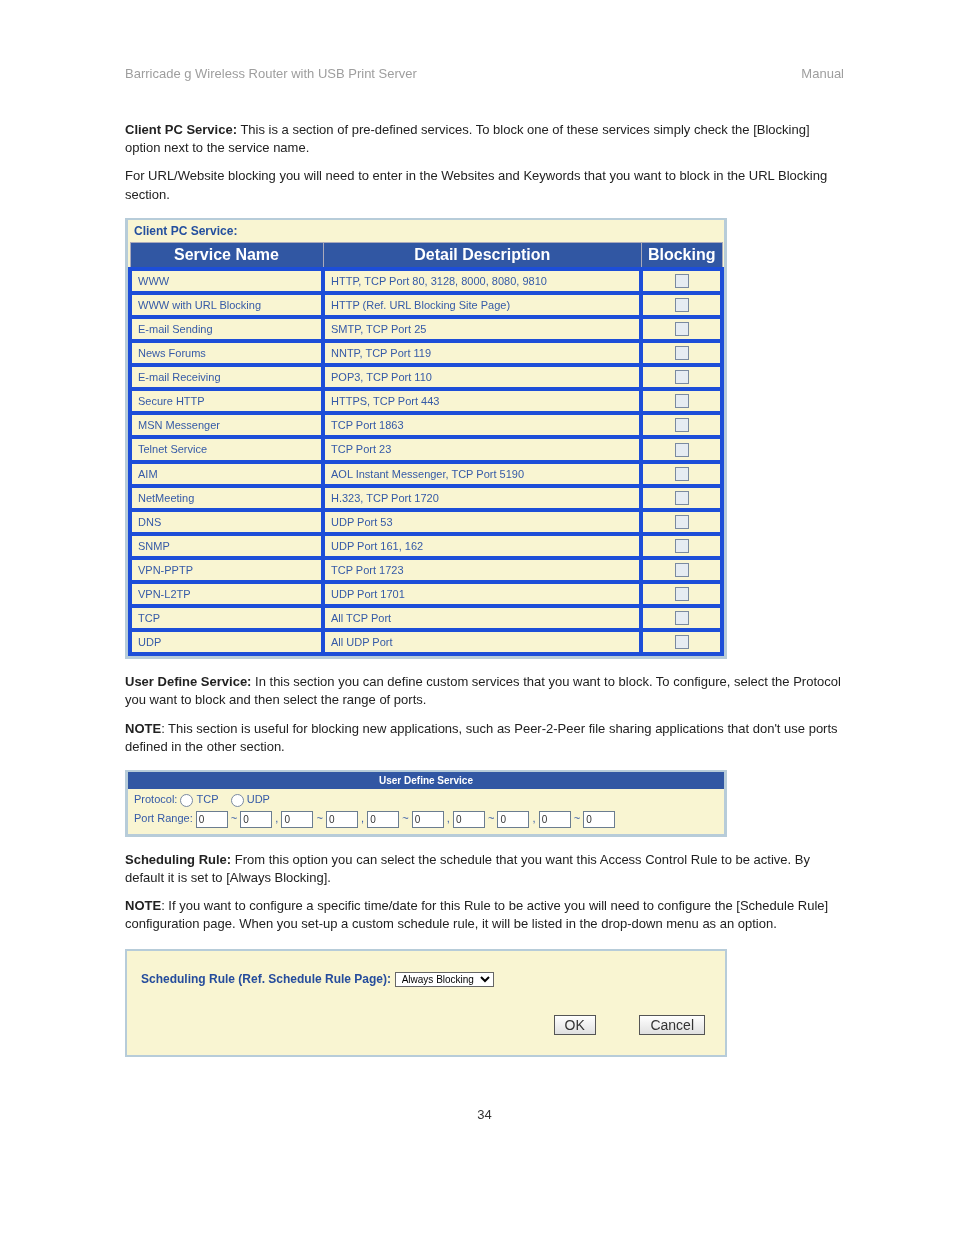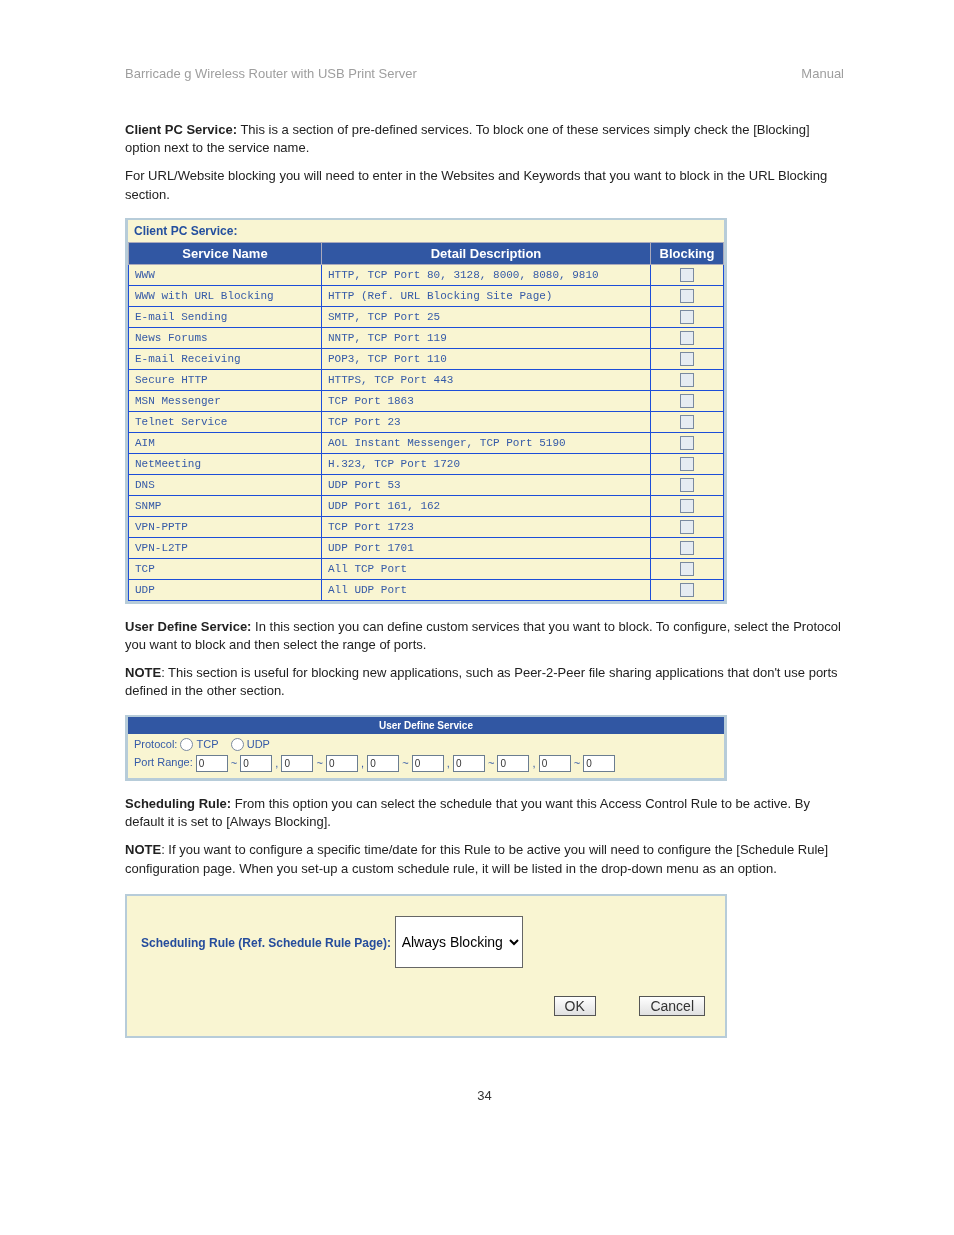--- a/index.html
+++ b/index.html
@@ -60,29 +60,28 @@
     border-collapse: collapse;
     font-size: 11px;
   }
   table.svc th {
     background: #3157a3;
     color: #fff;
     font-weight: bold;
     padding: 3px 6px;
     text-align: left;
     border: 1px solid #aab;
-    font-size: 13px;
+    font-size: 16px;
   }
   table.svc th.c3 { text-align: center; width: 60px; }
   table.svc td {
-    border: 1px solid #1d4ed8;
+    border: 4px solid #1d4ed8;
     padding: 3px 6px;
     color: #355aa7;
     background: #f9f5d2;
-    font-family: Liberation Mono, monospace;
   }
   table.svc td.desc { color: #355aa7; }
   table.svc td.chk { text-align: center; }
   .chkbox {
     display: inline-block;
     width: 12px;
     height: 12px;
     border: 1px solid #7a8aa0;
     background: #e6ecf2;
     vertical-align: middle;
@@ -131,24 +130,24 @@
     width: 602px;
     box-sizing: border-box;
     font-family: Arial, sans-serif;
   }
   .sched-label {
     color: #254c9c;
     font-weight: bold;
     font-size: 12px;
   }
   .sched select {
-    font-size: 14px;
+    font-size: 10px;
     border: 1px solid #666;
     background: #fff;
-    padding: 16px 2px;
+    padding: 0 2px;
   }
   .sched-btns {
     margin-top: 28px;
     text-align: right;
     padding-right: 6px;
   }
   .btn {
     display: inline-block;
     border: 1px solid #555;
     background: linear-gradient(#fff,#e0e0e0);

